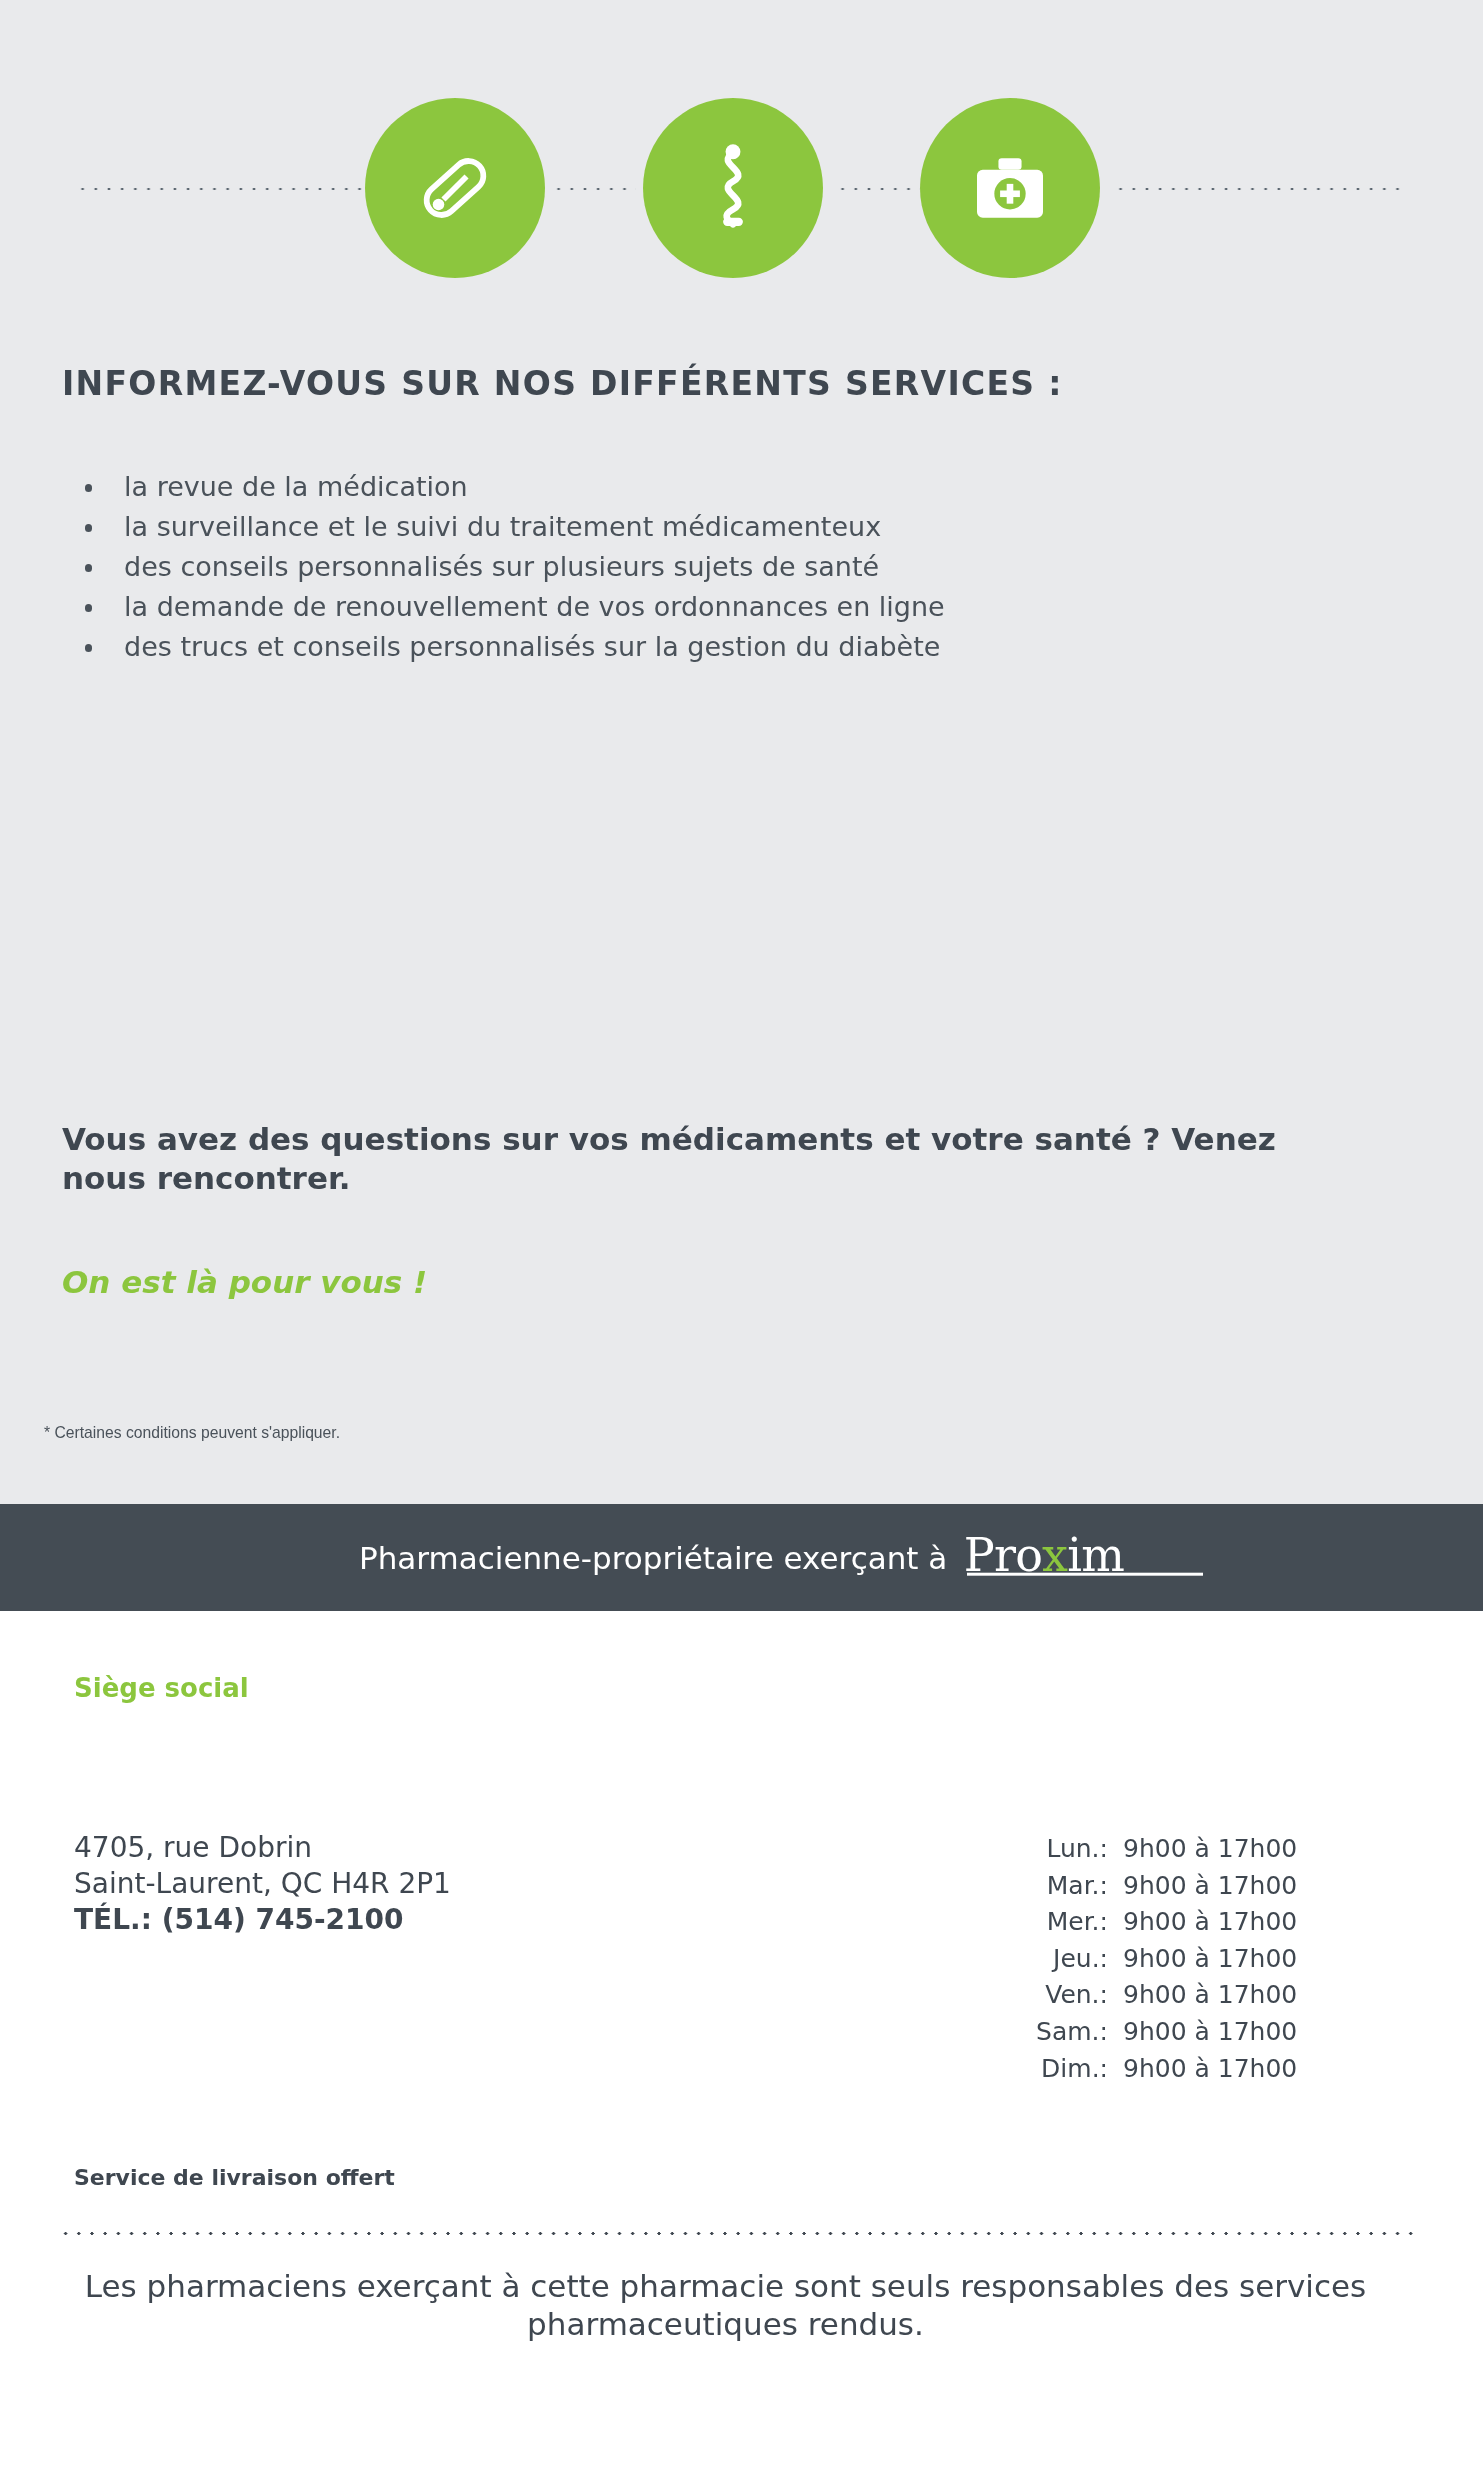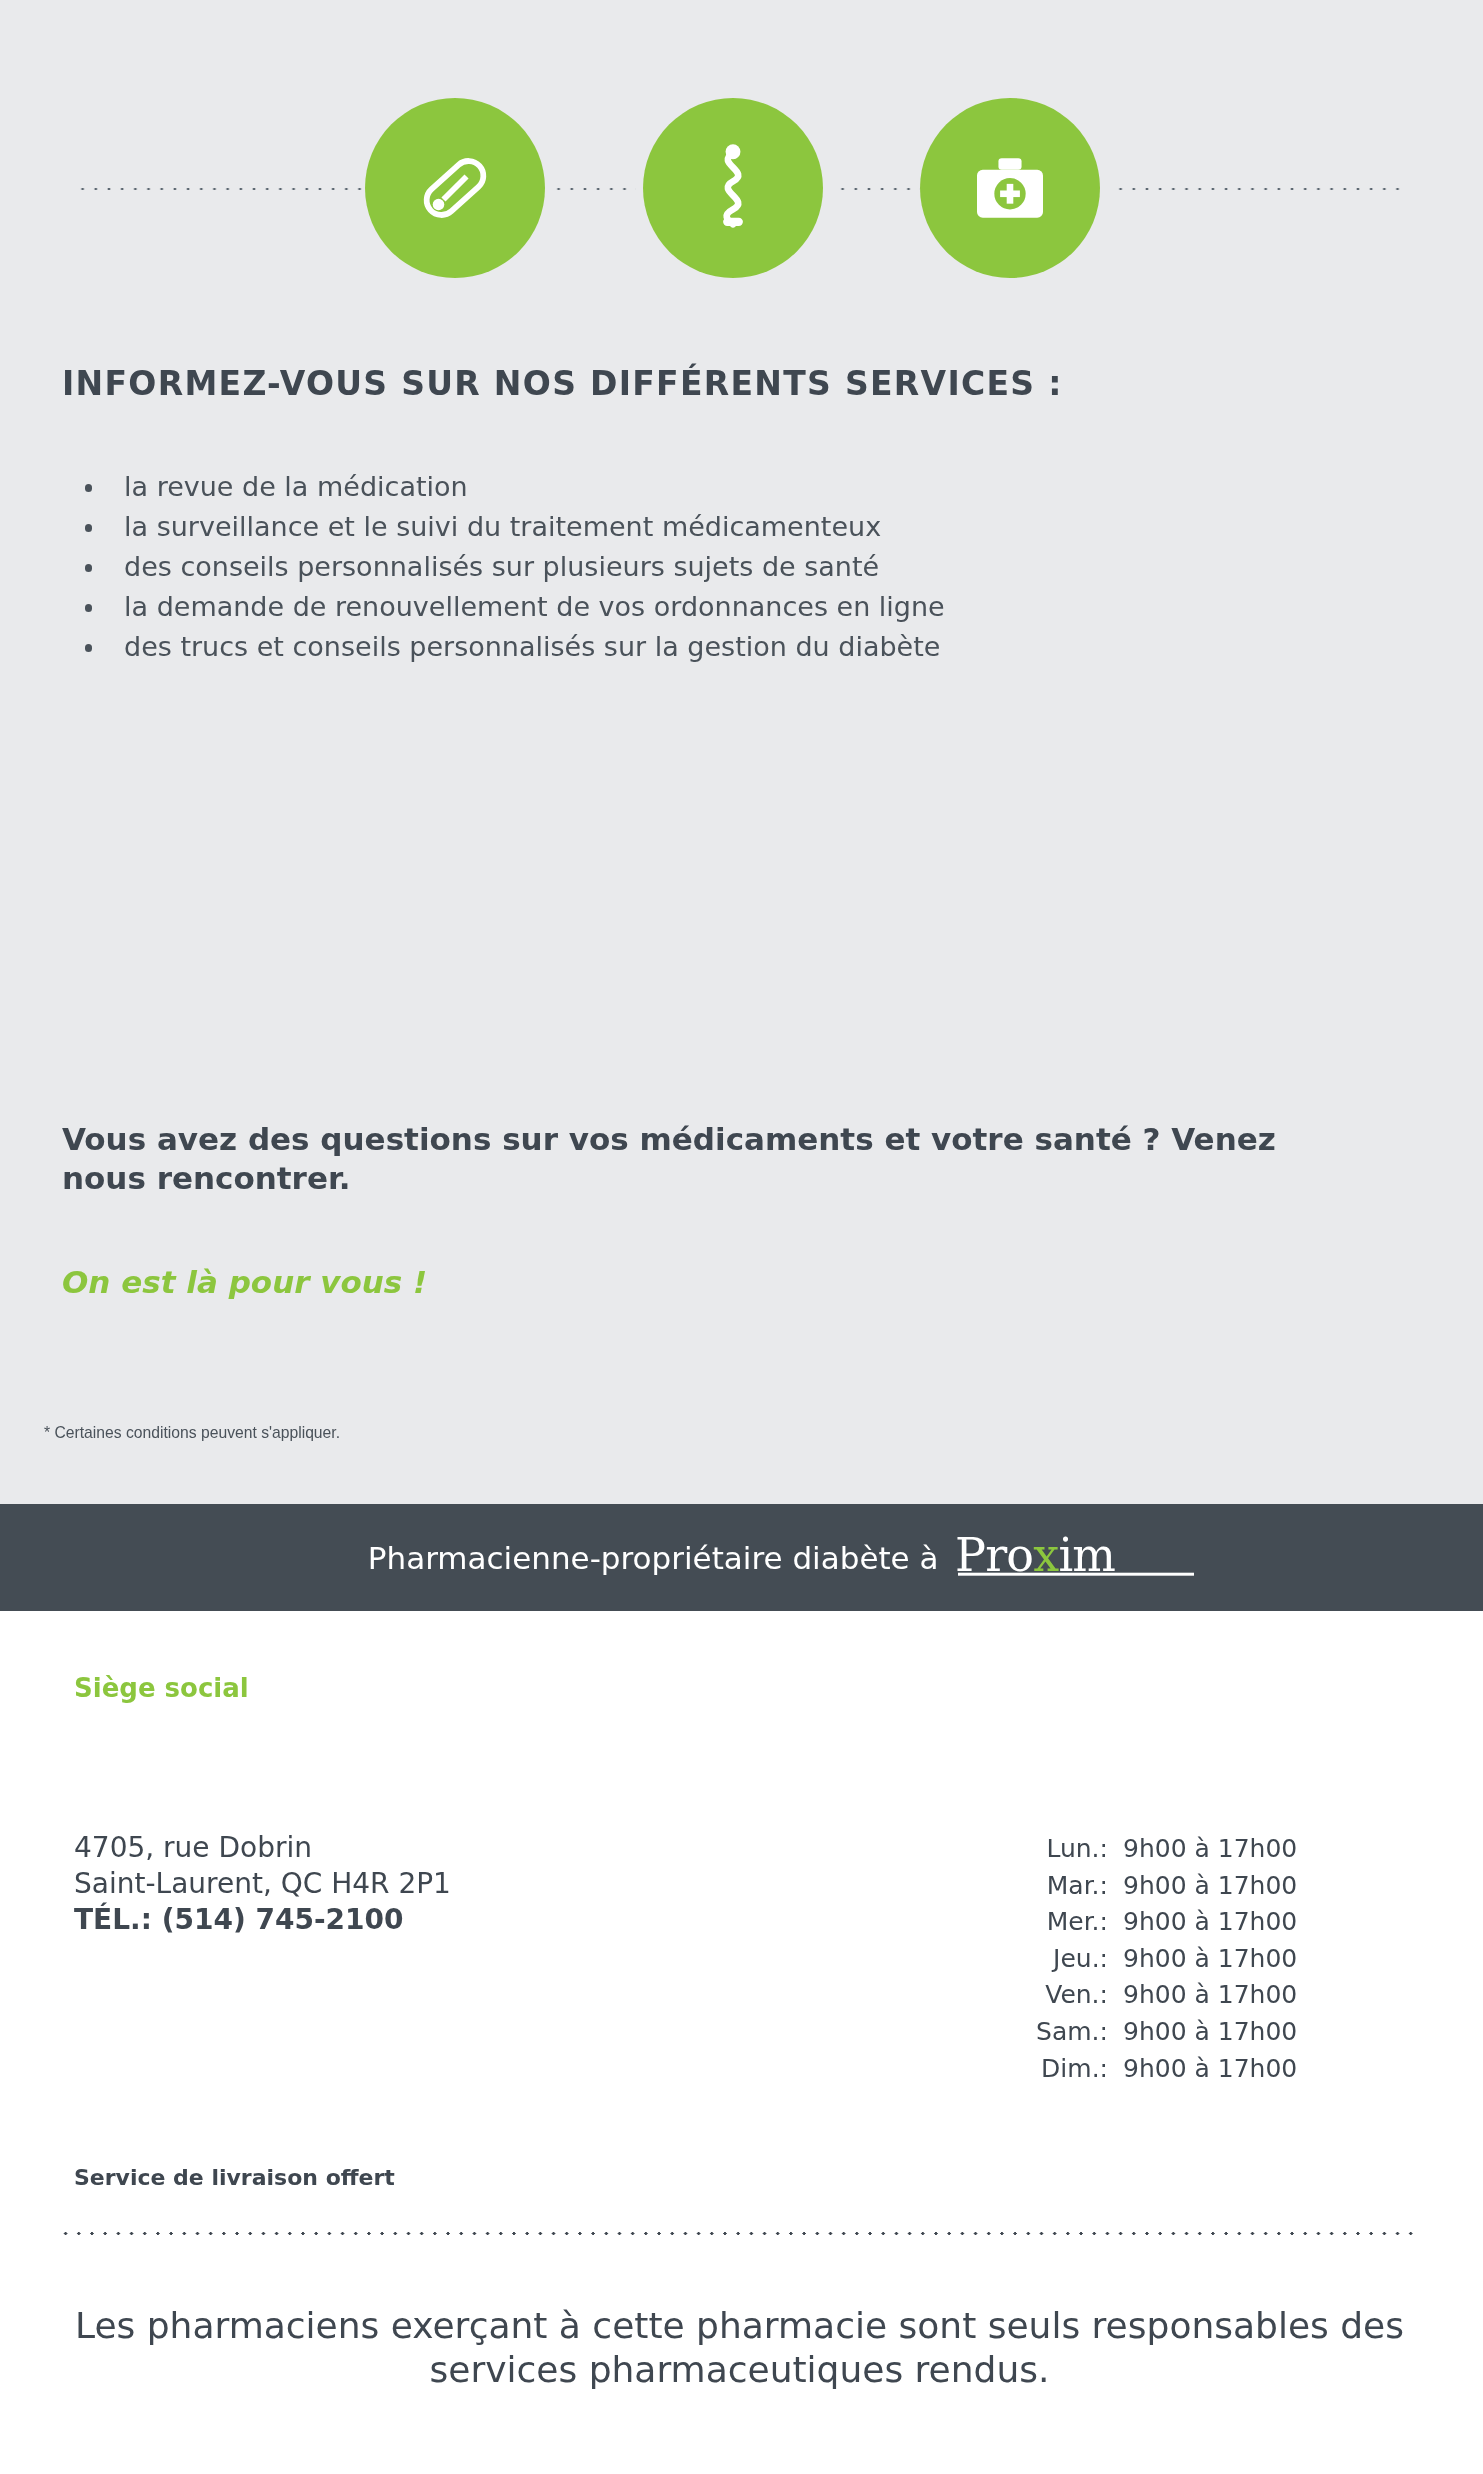--- a/index.html
+++ b/index.html
@@ -252,28 +252,27 @@
     width: 1363px;
     height: 5px;
     background-image: radial-gradient(circle, #3f4750 1.4px, rgba(0,0,0,0) 1.7px);
     background-size: 13.2px 5px;
     background-repeat: repeat-x;
   }
 
   
   .legal {
     position: absolute;
-    left: 58px;
+    left: 44px;
     top: 2268px;
     width: 1363px;
     text-align: center;
-    font-size: 36px;
+    font-size: 31px;
     line-height: 1.22;
     color: #3f4750;
-    margin-top: 36px;
   }
 </style>
 </head>
 <body>
 
 <div class="page">
 
   <div class="top-panel"></div>
 
   <div class="icon-strip">
@@ -322,21 +321,21 @@
     <li>la demande de renouvellement de vos ordonnances en ligne</li>
     <li>des trucs et conseils personnalisés sur la gestion du diabète</li>
   </ul>
 
   <div class="question">Vous avez des questions sur vos médicaments et votre santé ? Venez nous rencontrer.</div>
   <div class="tagline">On est là pour vous !</div>
   <div class="footnote">* Certaines conditions peuvent s'appliquer.</div>
 
   <div class="affil-bar">
     <div class="affil-text">
-      <span>Pharmacienne-propriétaire diabète à</span>
+      <span>Pharmacienne-propriétaire exerçant à</span>
       <span class="proxim-logo">
         <span>Pro</span><span class="pro-x">x</span><span>im</span>
         <span class="bar-under"></span>
       </span>
     </div>
   </div>
 
   <div class="bottom"></div>
 
   <div class="siege-title">Siège social</div>

